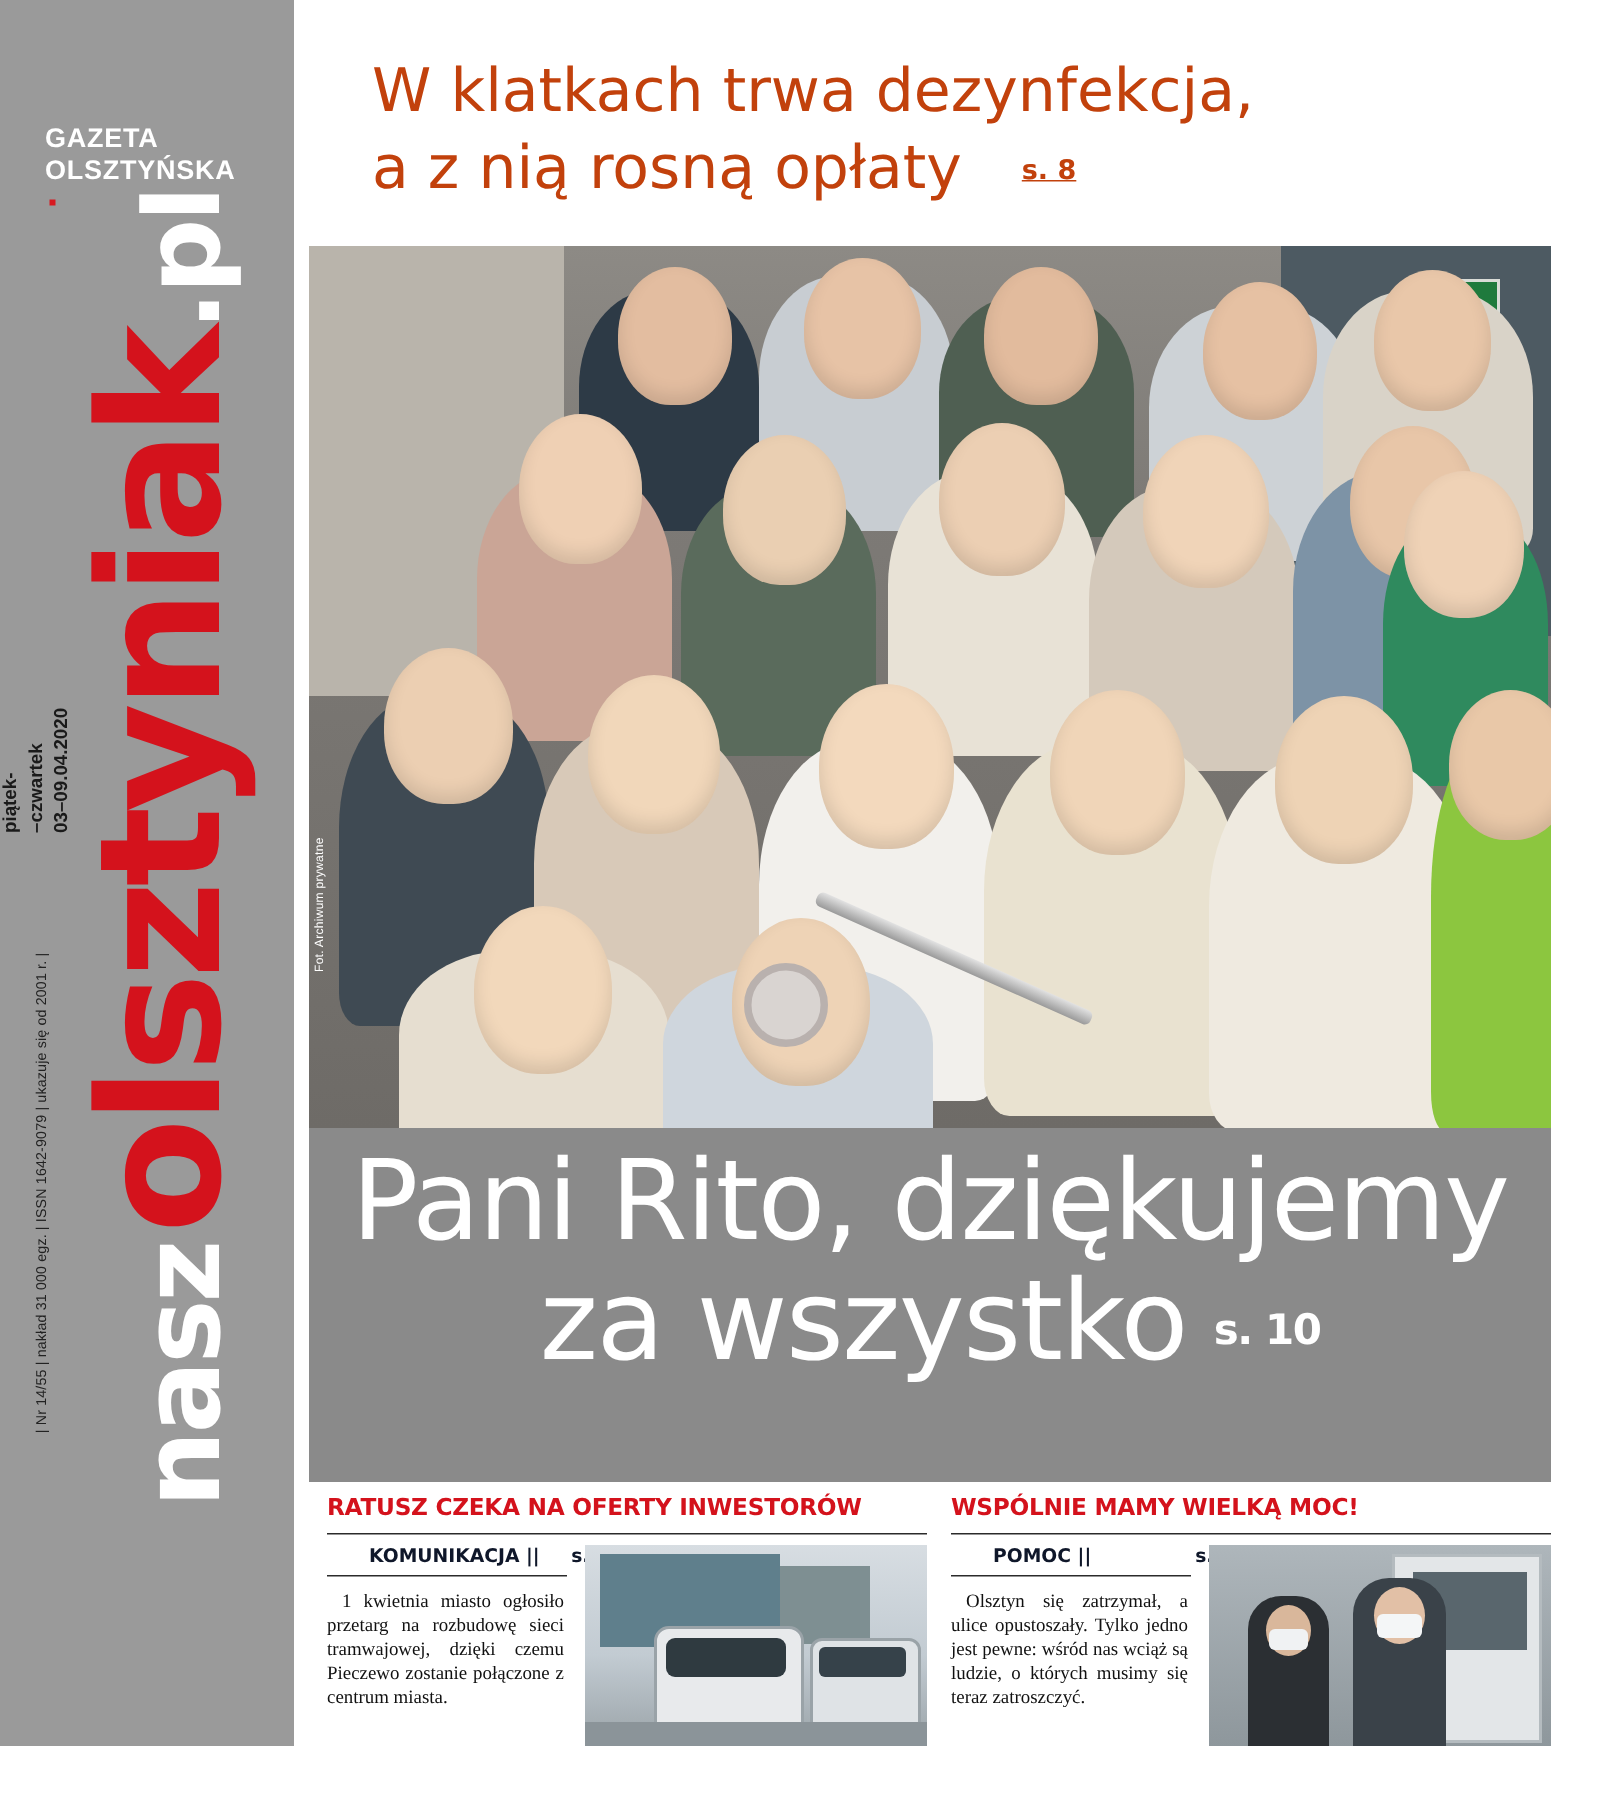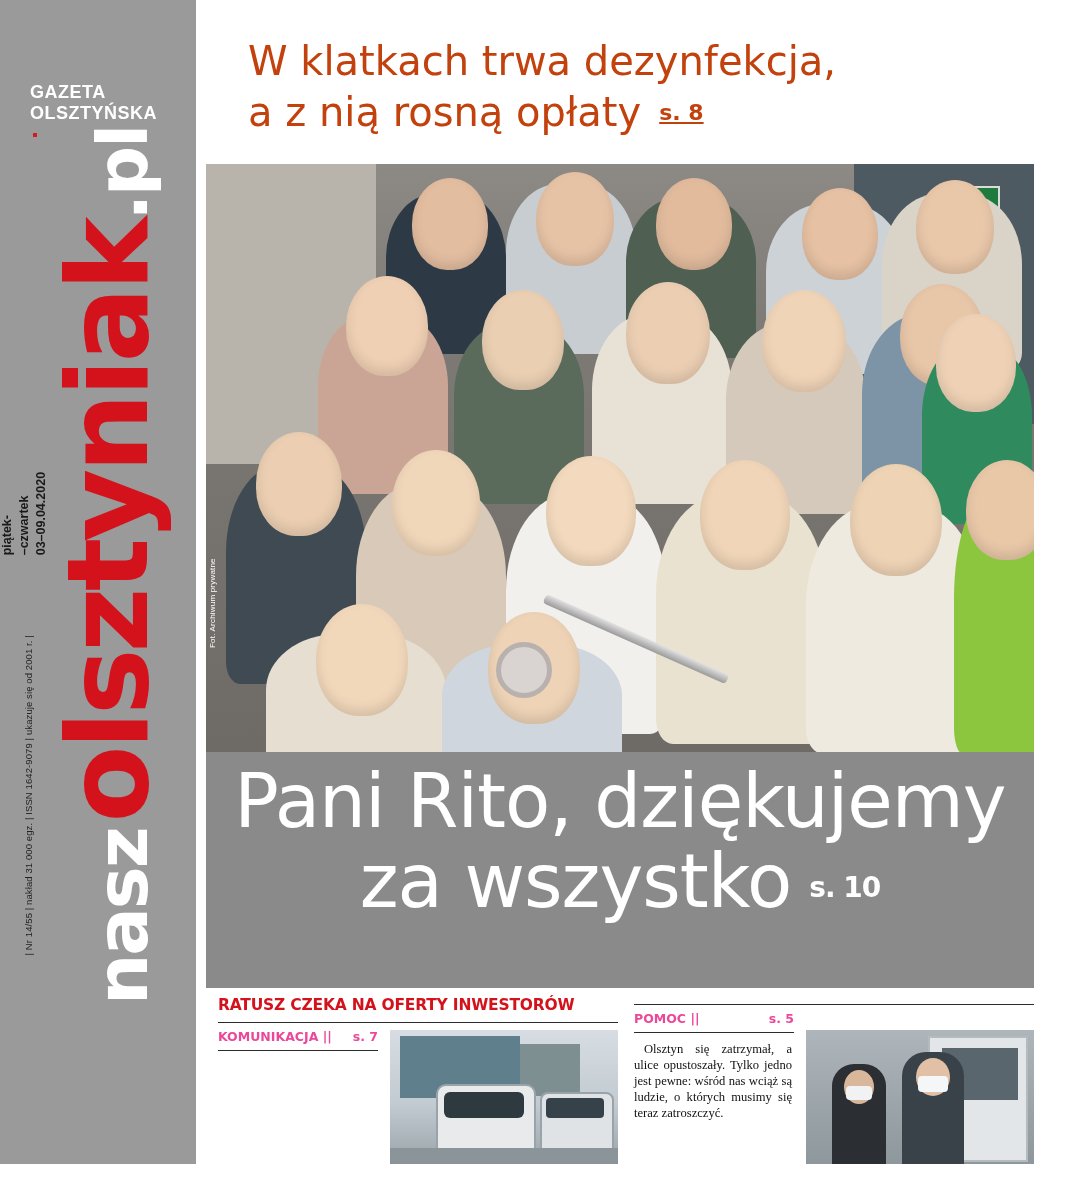--- a/index.html
+++ b/index.html
@@ -123,22 +123,22 @@
     top: 36px;
     width: 800px;
     color: #c2410c;
     font-family: "DejaVu Sans", sans-serif;
     font-size: 40px;
     line-height: 1.28;
     font-weight: 400;
   }
   .top-head .pg {
     font-weight: bold;
-    font-size: 22px;
-    margin-left: 18px;
+    font-size: 18px;
+    margin-left: 40px;
     vertical-align: 6px;
     text-decoration: underline;
   }
 
   
   .photo-wrap {
     position: absolute;
     left: 206px;
     top: 164px;
     width: 828px;
@@ -261,21 +261,22 @@
     margin: 8px 0 6px 0;
   }
   .teaser-meta {
     display: flex;
     justify-content: space-between;
     align-items: baseline;
     width: 160px;
     font-family: "DejaVu Sans", sans-serif;
     font-weight: bold;
     font-size: 12.5px;
-    color: #ec4899;
+    color: #0f172a;
+    margin-left: 28px;
   }
   .rule2 {
     width: 160px;
     height: 1px;
     background: #2b2b2b;
     margin: 6px 0 8px 0;
   }
   .teaser-body {
     width: 158px;
     font-family: "Liberation Serif", serif;
@@ -418,33 +419,35 @@
   <div class="teasers">
 
     <div class="teaser t1">
       <div class="teaser-head">RATUSZ CZEKA NA OFERTY INWESTORÓW</div>
       <div class="rule"></div>
       <div class="teaser-meta">
         <span>KOMUNIKACJA ||</span>
         <span>s. 7</span>
       </div>
       <div class="rule2"></div>
+      <div class="teaser-body">1 kwietnia miasto ogłosiło przetarg na rozbudowę sieci tramwajowej, dzięki czemu Pieczewo zostanie połączone z centrum miasta.</div>
       <div class="teaser-photo">
         <div class="tram-sky"></div>
         <div class="tram-bldg"></div>
         <div class="tram-bldg2"></div>
         <div class="tram-body"></div>
         <div class="tram-win"></div>
         <div class="tram-body2"></div>
         <div class="tram-win2"></div>
         <div class="tram-rail"></div>
       </div>
     </div>
 
     <div class="teaser t2">
+      <div class="teaser-head">WSPÓLNIE MAMY WIELKĄ MOC!</div>
       <div class="rule"></div>
       <div class="teaser-meta">
         <span>POMOC ||</span>
         <span>s. 5</span>
       </div>
       <div class="rule2"></div>
       <div class="teaser-body">Olsztyn się zatrzymał, a ulice opustoszały. Tylko jedno jest pewne: wśród nas wciąż są ludzie, o których musimy się teraz zatroszczyć.</div>
       <div class="teaser-photo">
         <div class="amb-bg"></div>
         <div class="amb-door"></div>

